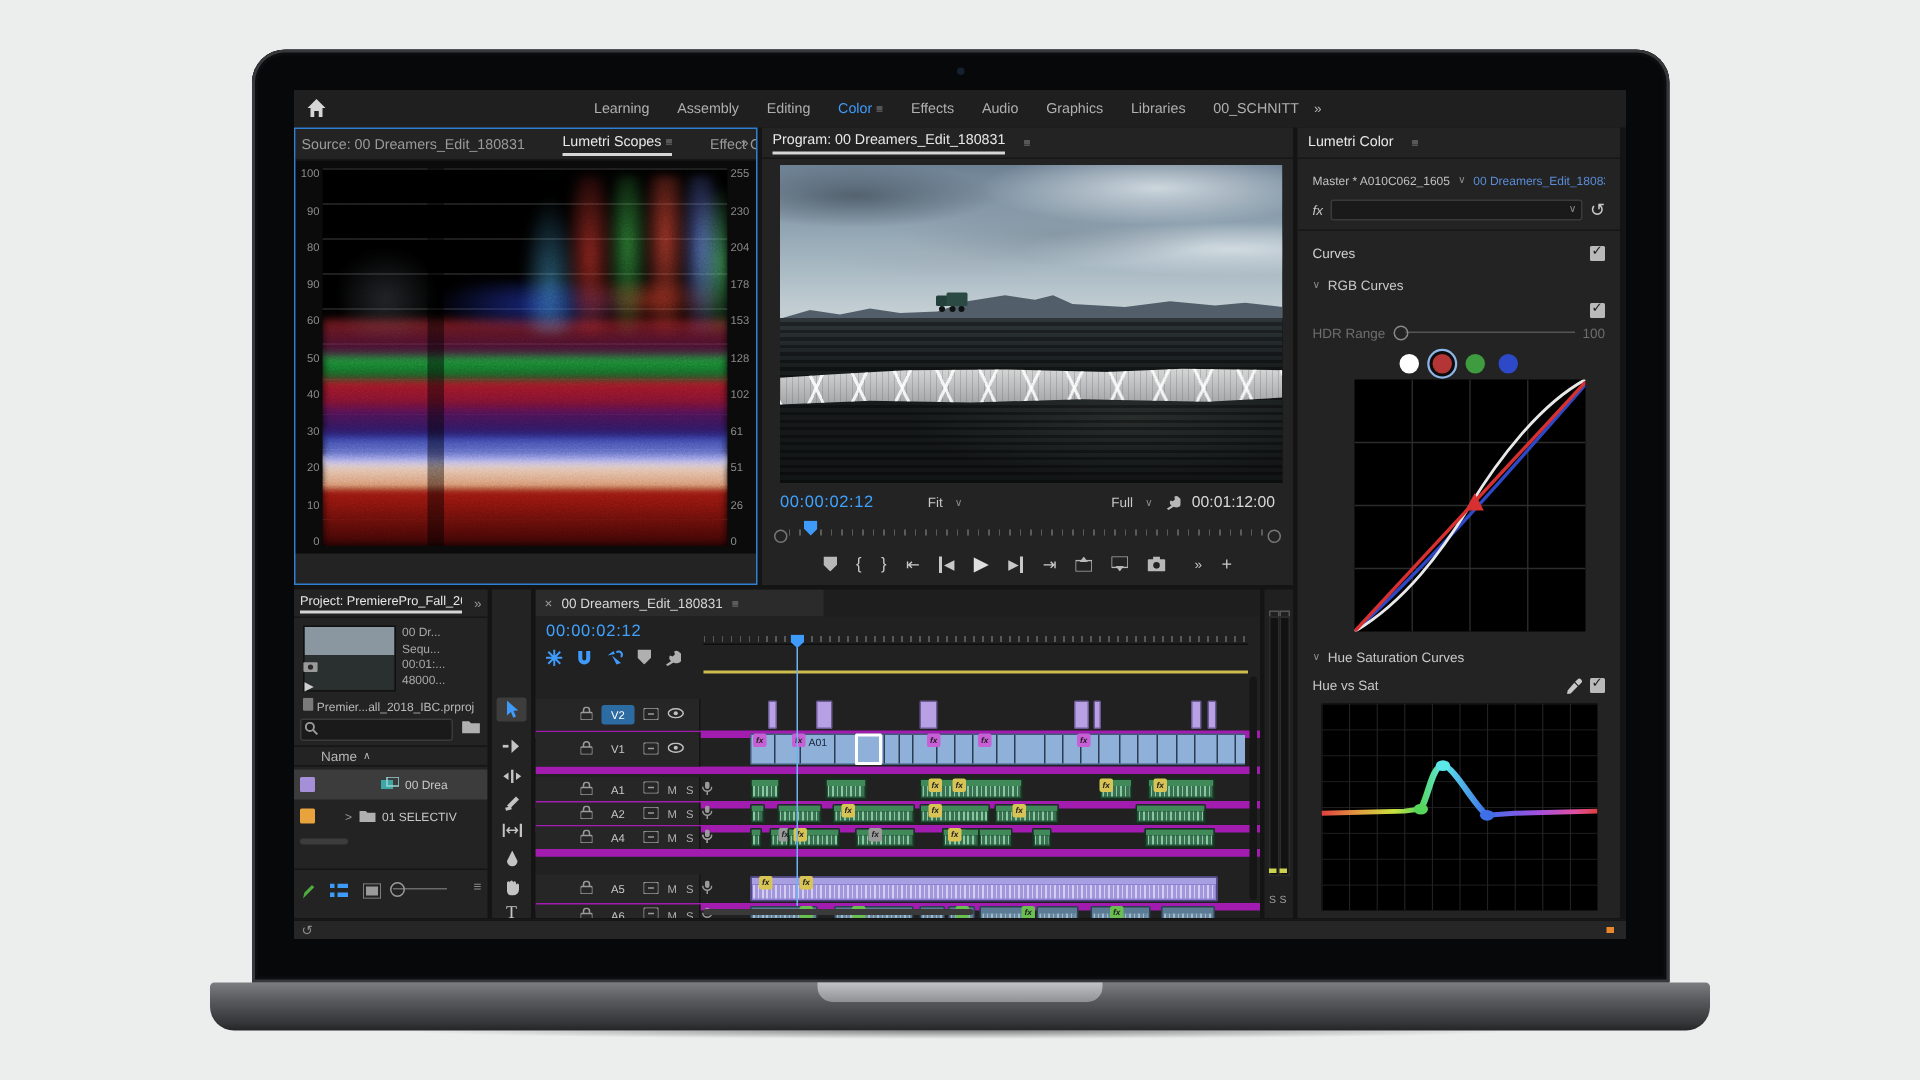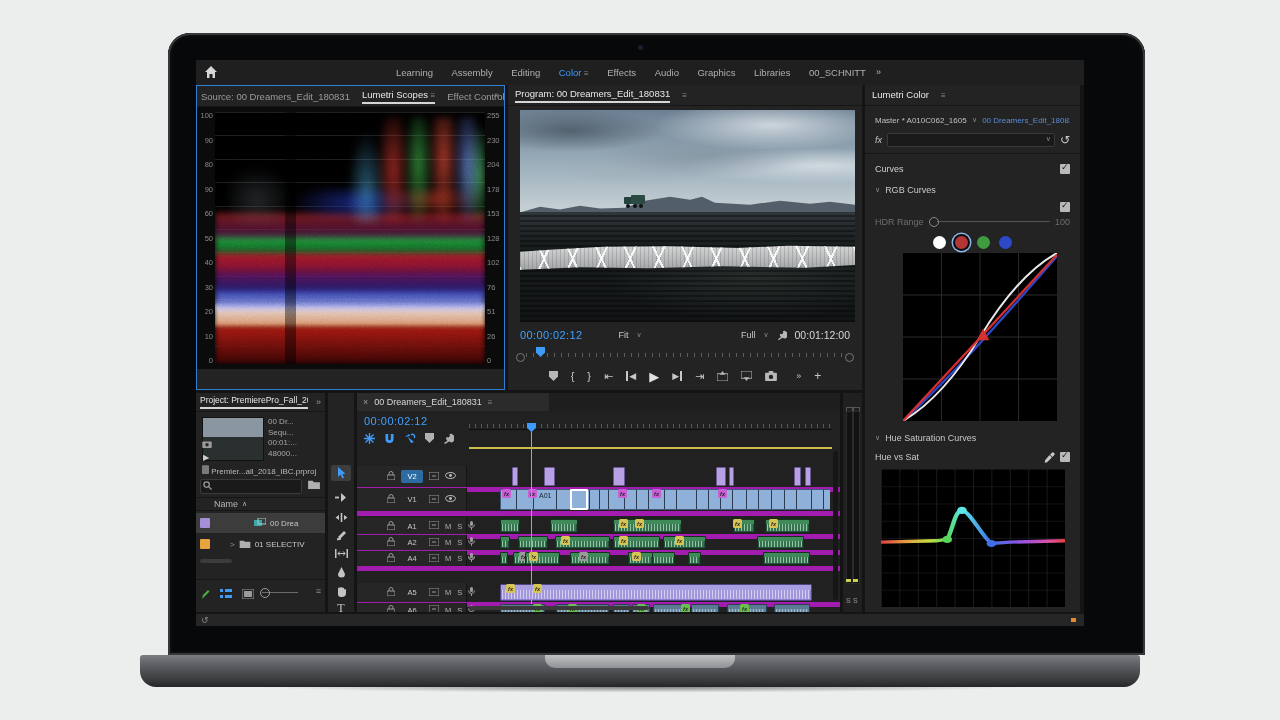--- a/index.html
+++ b/index.html
@@ -1,18 +1,18 @@
 <!DOCTYPE html>
 <html><head>
 <meta charset="utf-8">
 <style>
   html,body{margin:0;padding:0;width:1280px;height:720px;background:#eceded;font-family:"Liberation Sans","DejaVu Sans",sans-serif;overflow:hidden;}
   .abs{position:absolute;}
   
-  #laptop-screen{left:168px;top:33px;width:945px;height:622px;background:#07080a;border-radius:22px 22px 0 0;box-shadow:inset 0 0 0 2px #36383b, inset 0 0 0 4px #0c0d0f;padding-left:32px;}
+  #laptop-screen{left:168px;top:33px;width:945px;height:622px;background:#07080a;border-radius:22px 22px 0 0;box-shadow:inset 0 0 0 2px #36383b, inset 0 0 0 4px #0c0d0f;}
   #webcam{left:470px;top:12px;width:5px;height:5px;border-radius:50%;background:#15222e;}
   #laptop-base{left:140px;top:655px;width:1000px;height:32px;background:linear-gradient(#7b7d80,#5a5c5f 35%,#333537 85%,#232527);border-radius:3px 3px 16px 16px;}
   #base-notch{left:405px;top:0;width:190px;height:13px;background:linear-gradient(#c0c2c4,#8f9194);border-radius:0 0 10px 10px;}
   #base-shadow{left:170px;top:687px;width:940px;height:7px;background:radial-gradient(ellipse 50% 100% at 50% 0,rgba(40,40,42,.55),rgba(40,40,42,0) 80%);}
   
   #app{left:28px;top:27px;width:888px;height:565px;background:#141414;font-size:9px;color:#b6b6b6;}
   .panel{position:absolute;background:#232323;overflow:hidden;}
   .tabbar{position:absolute;left:0;top:0;right:0;height:20px;background:#232323;border-bottom:1px solid #161616;display:flex;align-items:center;gap:12px;padding:0 7px;white-space:nowrap;}
   .tab{color:#9a9a9a;font-size:9.5px;}
   .tab.active{color:#e8e8e8;border-bottom:2px solid #d6d6d6;padding-bottom:2px;}
@@ -144,21 +144,21 @@
           <span class="wtab"><span>Audio</span> </span>
           <span class="wtab"><span>Graphics</span> </span>
           <span class="wtab"><span>Libraries</span> </span>
           <span class="wtab"><span>00_SCHNITT</span> </span>
         </div>
       <span class="abs" style="left:680px;top:7px;">»</span>
     </div>
 
     <div class="panel" id="p-scopes">
       <div class="orange-dash" style="left:2px;top:3px;"></div>
-      <div class="tabbar" style="gap:12px;padding-left:4px;">
+      <div class="tabbar" style="gap:25px;padding-left:4px;">
 
       <span class="tab"><span>Source: 00 Dreamers_Edit_180831</span> </span>
           <span class="tab active"><span>Lumetri Scopes</span> <span class="pmenu">≡</span></span>
           <span class="tab"><span>Effect Controls</span> </span>
         </div>
       <span class="abs ovf" style="right:5px;top:4px;">»</span>
       <div id="scope-body">
         <div class="axis" id="axL">
 
         <span>100</span>
@@ -175,21 +175,21 @@
           </div>
         <div class="axis" id="axR">
 
         <span>255</span>
             <span>230</span>
             <span>204</span>
             <span>178</span>
             <span>153</span>
             <span>128</span>
             <span>102</span>
-            <span>76</span>
+            <span>61</span>
             <span>51</span>
             <span>26</span>
             <span>0</span>
           </div>
         <div id="wave">
           <div class="grid"></div>
 
           <div class="wl" style="top:84%;height:16%;background:linear-gradient(rgba(190,30,20,.85),rgba(60,5,5,.9));"></div>
           <div class="wl" style="top:76%;height:9%;background:linear-gradient(rgba(255,245,235,.95),rgba(255,170,120,.8));filter:blur(2px);"></div>
           <div class="wl" style="top:70%;height:8%;background:linear-gradient(rgba(60,80,220,.75),rgba(150,160,255,.8));"></div>

